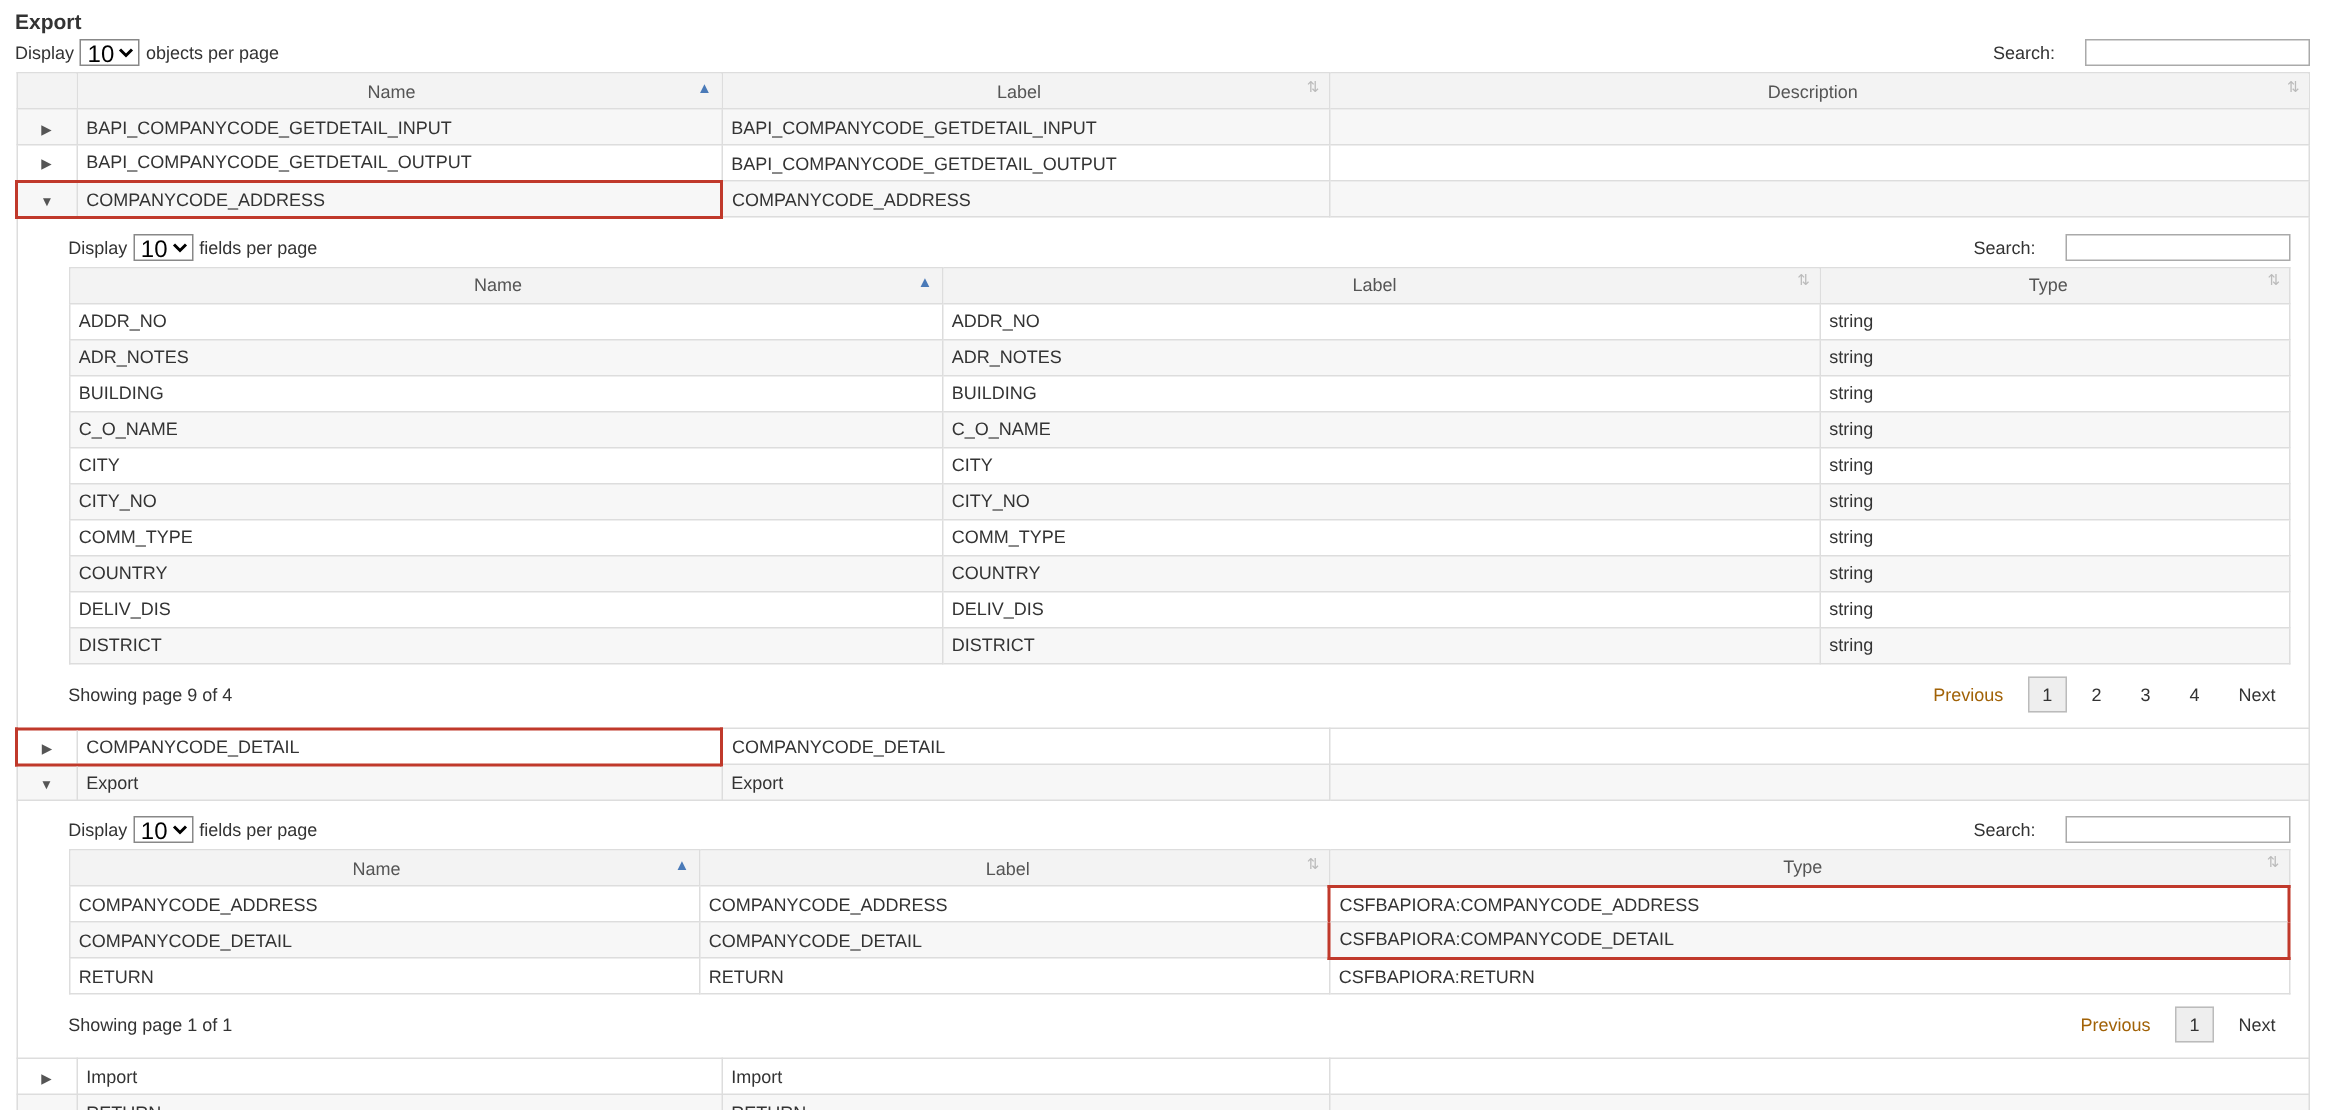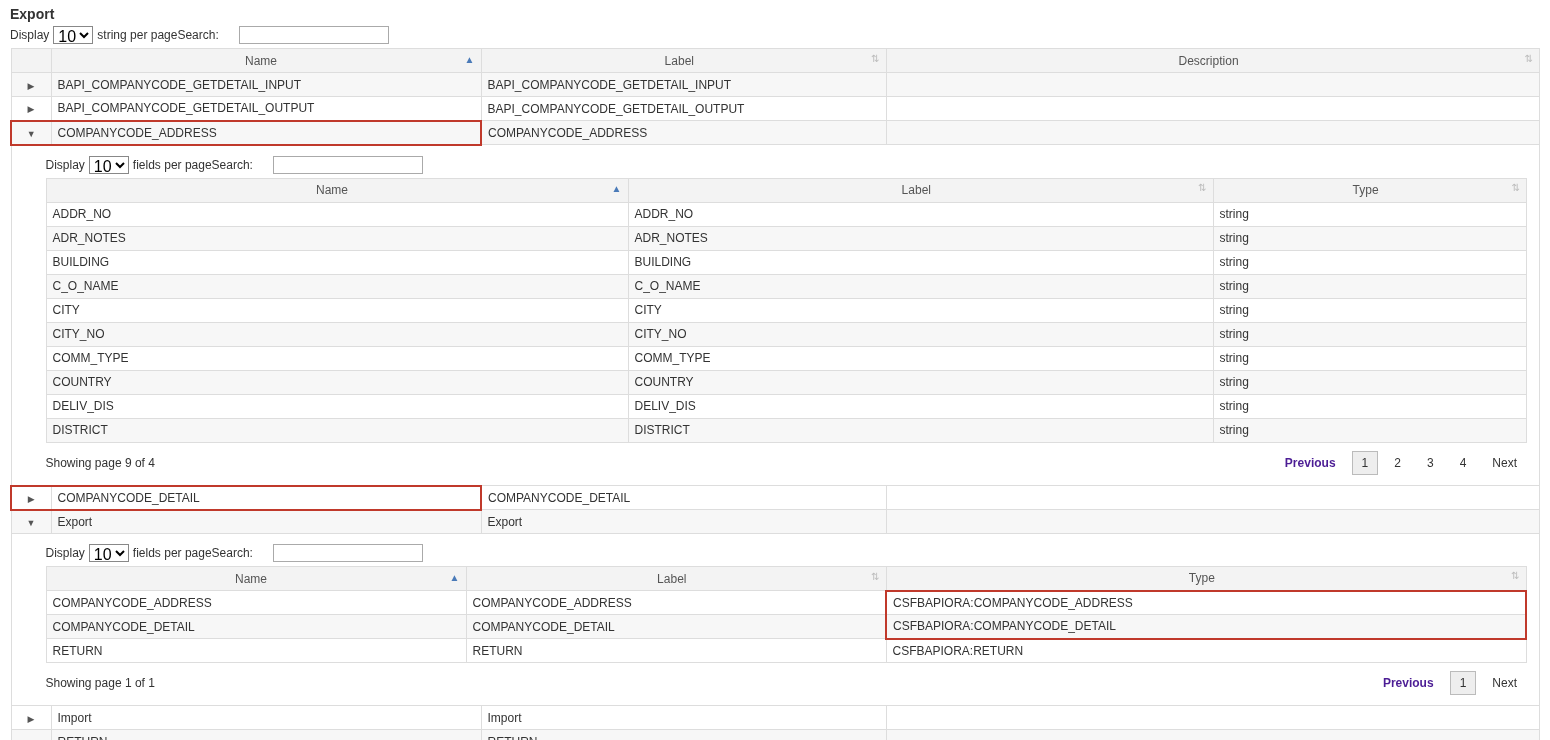--- a/index.html
+++ b/index.html
@@ -13,20 +13,21 @@
     width: 1550px;
   }
   h3.page-title {
     font-size: 14px;
     font-weight: bold;
     margin: 2px 0 4px 0;
     color: #333;
   }
   .top-bar, .sub-top-bar {
     display: flex;
+    justify-content: space-between;
     align-items: center;
     margin: 2px 0 4px 0;
   }
   .display-ctrl { display: flex; align-items: center; gap: 4px; }
   .search-ctrl { display: flex; align-items: center; gap: 20px; }
   select {
     font-size: 16px;
     height: 18px;
     border: 1px solid #888;
     background: #fff;
@@ -98,21 +99,21 @@
   .pager .pg {
     padding: 4px 9px;
     border: 1px solid transparent;
     cursor: pointer;
     color: #333;
   }
   .pager .pg.active {
     border: 1px solid #bbb;
     background: #eee;
   }
-  .pager .pg.disabled { color: #4c1d95; cursor: default; font-weight: bold; }
+  .pager .pg.disabled { color: #a16207; cursor: default; }
   
   .type-hl-top { border-top:2px solid #c0392b !important; border-left:2px solid #c0392b !important; border-right:2px solid #c0392b !important; }
   .type-hl-bot { border-bottom:2px solid #c0392b !important; border-left:2px solid #c0392b !important; border-right:2px solid #c0392b !important; }
 
   
   col.c-exp  { width: 40px; }
   col.c-name { width: 430px; }
   col.c-lbl  { width: 405px; }
   col.c-desc { width: auto; }
 
@@ -133,21 +134,21 @@
 <body>
 
 <h3 class="page-title">Export</h3>
 
 <div class="top-bar">
   <div class="display-ctrl">
     <span>Display</span>
     <select>
       <option>10</option>
     </select>
-    <span>string per page</span>
+    <span>objects per page</span>
   </div>
   <div class="search-ctrl">
     <span>Search:</span>
     <input type="text" style="">
   </div>
 </div>
 
 <table class="dt">
   <colgroup>
       <col class="c-exp">

